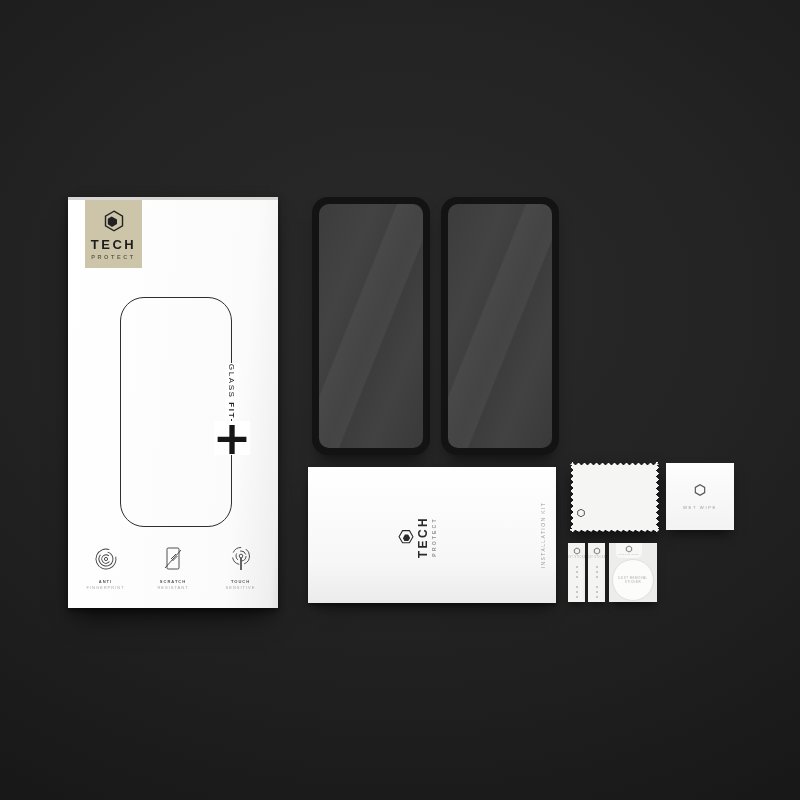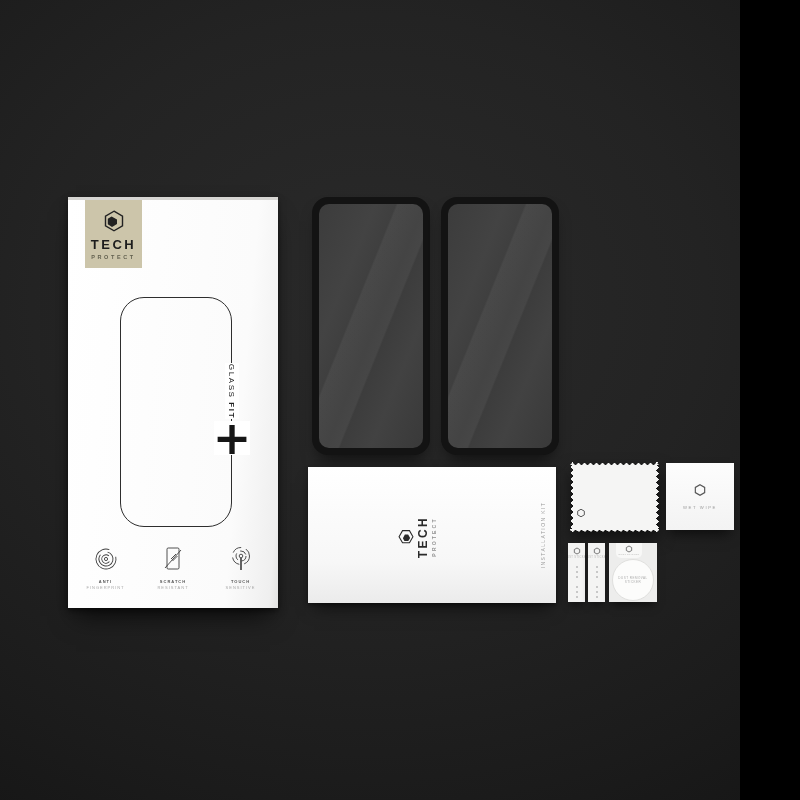--- a/index.html
+++ b/index.html
@@ -1,18 +1,18 @@
 <!DOCTYPE html>
 <html><head>
 <meta charset="utf-8">
 <style>
   html,body{margin:0;padding:0;background:#000;}
   *{box-sizing:border-box;font-family:"Liberation Sans",sans-serif;}
   .scene{
-    position:relative;width:740px;height:800px;overflow:hidden;
+    position:relative;width:800px;height:800px;overflow:hidden;
     background:radial-gradient(120% 95% at 50% 38%, #2a2a2a 0%, #232323 38%, #1b1b1b 66%, #101010 100%);
   }
 
   
   .box{
     position:absolute;left:68px;top:197px;width:210px;height:411px;
     background:linear-gradient(95deg,#ffffff 0%,#fbfbfb 78%,#efefef 96%,#e2e2e1 100%);
     box-shadow:0 16px 24px -8px rgba(0,0,0,.65), 0 3px 6px rgba(0,0,0,.5);
   }
   .box-toplid{position:absolute;left:0;top:0;width:100%;height:3px;background:#d6d5d2;}

